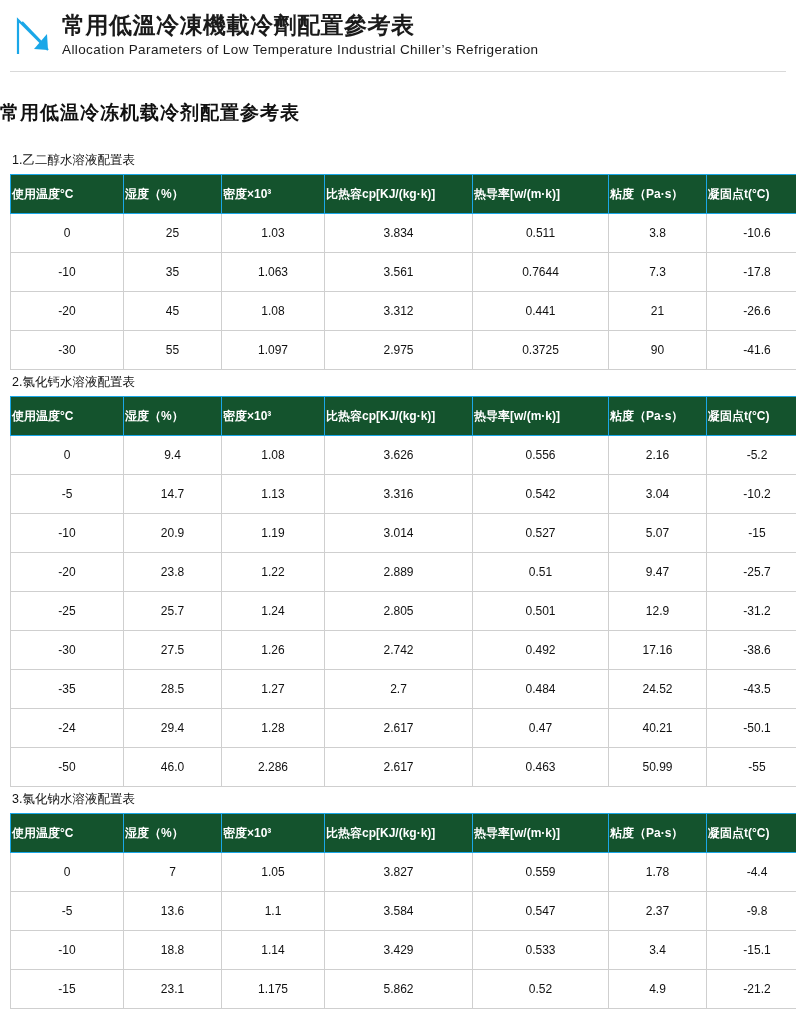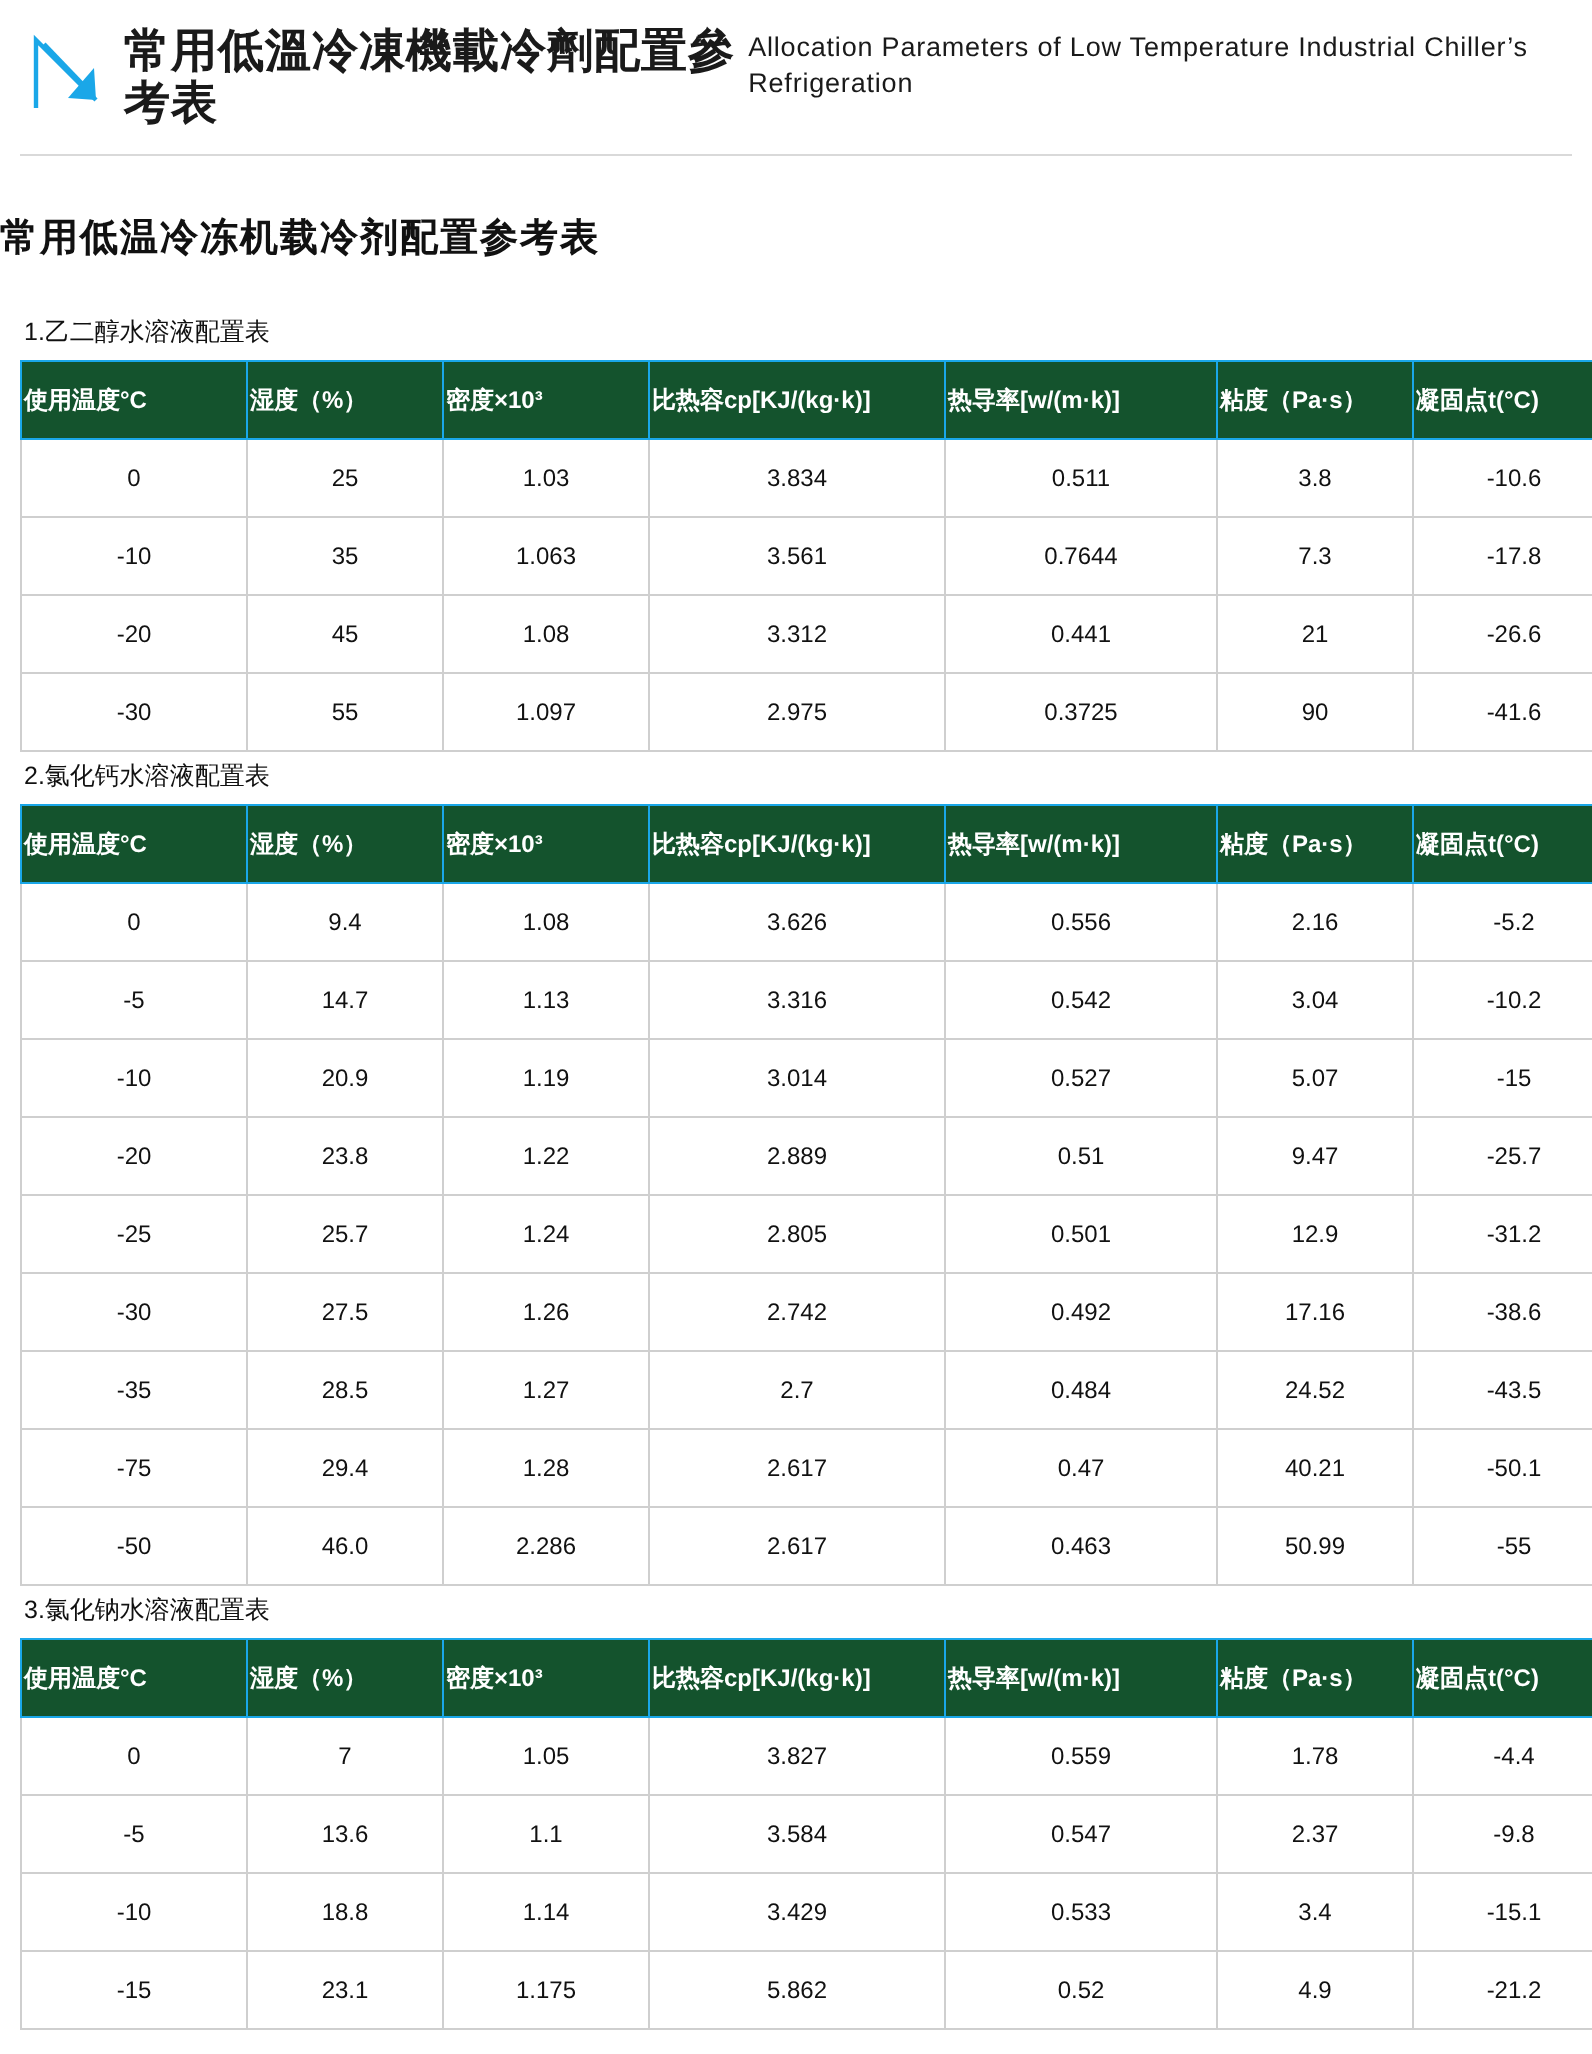--- a/index.html
+++ b/index.html
@@ -29,21 +29,21 @@
   .logo-mark {
     width: 40px;
     height: 44px;
     flex: 0 0 40px;
     position: relative;
     margin-right: 8px;
     margin-top: 2px;
   }
   .header-texts {
     display: flex;
-    flex-direction: row;
+    flex-direction: column;
     justify-content: flex-start;
   }
   .header-title-cn {
     font-size: 23px;
     font-weight: bold;
     letter-spacing: 0.5px;
     line-height: 1.15;
     color: #1a1a1a;
   }
   .header-title-en {
@@ -263,21 +263,21 @@
             <tr>
               <td class="col-0">-35</td>
               <td class="col-1">28.5</td>
               <td class="col-2">1.27</td>
               <td class="col-3">2.7</td>
               <td class="col-4">0.484</td>
               <td class="col-5">24.52</td>
               <td class="col-6">-43.5</td>
             </tr>
             <tr>
-              <td class="col-0">-75</td>
+              <td class="col-0">-24</td>
               <td class="col-1">29.4</td>
               <td class="col-2">1.28</td>
               <td class="col-3">2.617</td>
               <td class="col-4">0.47</td>
               <td class="col-5">40.21</td>
               <td class="col-6">-50.1</td>
             </tr>
             <tr>
               <td class="col-0">-50</td>
               <td class="col-1">46.0</td>

